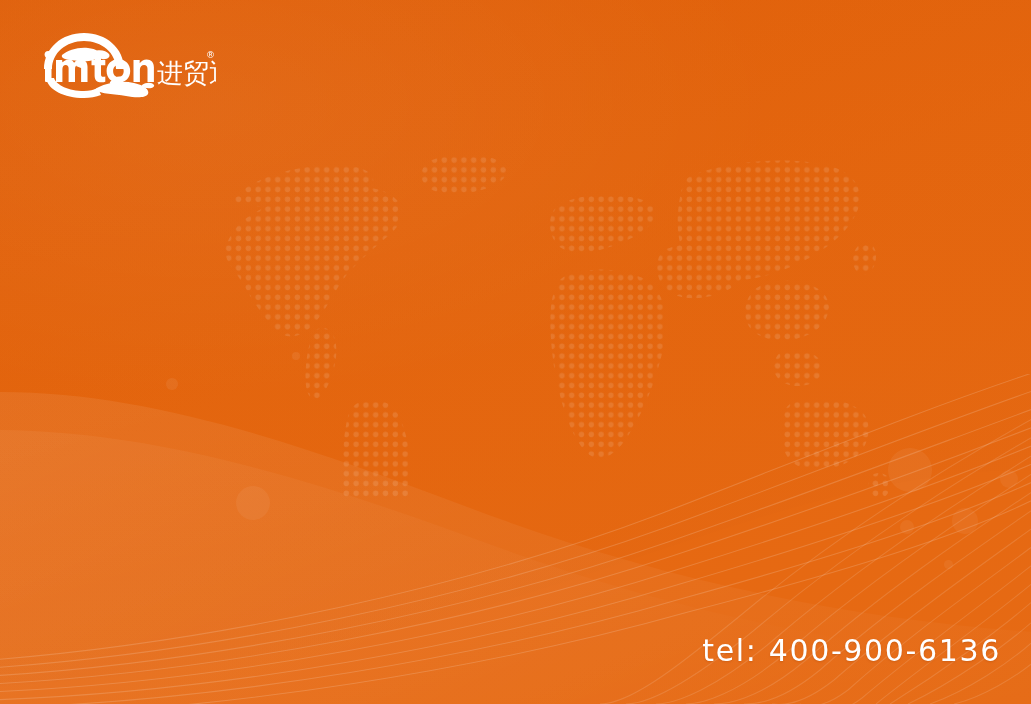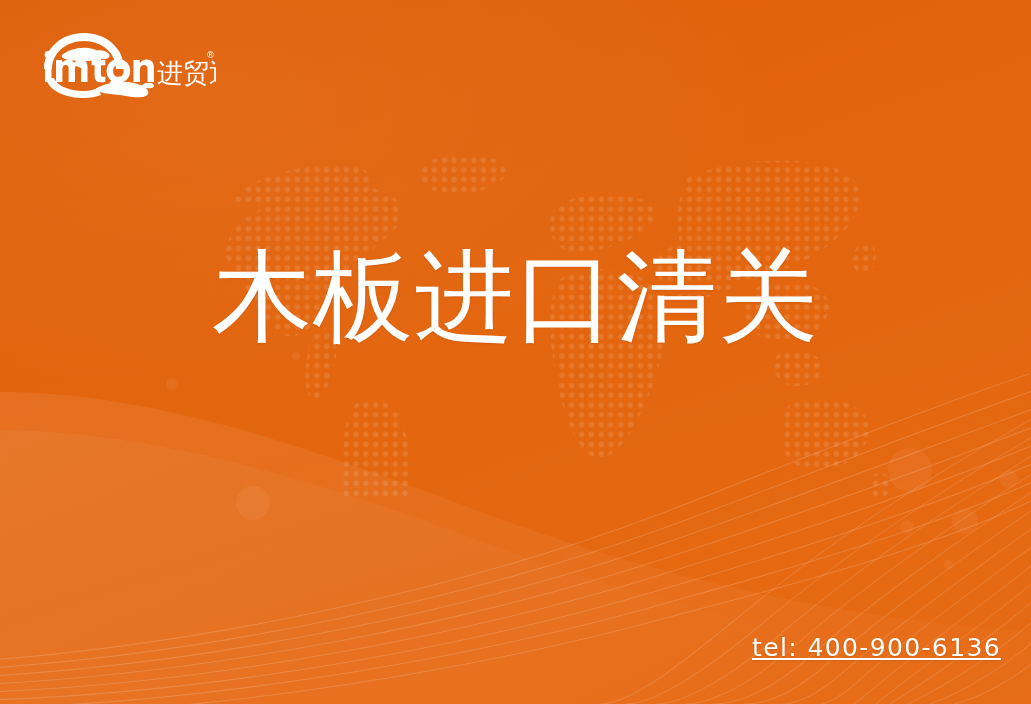--- a/index.html
+++ b/index.html
@@ -39,26 +39,25 @@
     font-weight:400;
     font-size:100px;
     text-shadow:0 1px 2px rgba(140,55,5,0.18);
     font-family:"DejaVu Sans","Liberation Sans",sans-serif;
   }
   #headline .hl{display:block;white-space:nowrap;}
   
   #tel{
     position:absolute;right:30px;top:633px;
     color:#ffffff;
-    font-size:25px;
+    font-size:30px;
     letter-spacing:0.055em;
     font-family:"DejaVu Sans","Liberation Sans",sans-serif;
     text-shadow:0 1px 2px rgba(140,55,5,0.25);
     white-space:nowrap;
-    text-decoration:underline;
   }
 </style>
 </head>
 <body>
 
 <div id="banner">
 
   <div class="bg-wash"></div>
 
   <svg style="position:absolute;left:0;top:0;width:1031px;height:704px;" viewBox="0 0 1031 704">
@@ -214,18 +213,17 @@
         <path d="M97.5 32 h6.2 v3.2 c1.7-2.5 4-3.8 6.9-3.8 4.6 0 7.3 2.9 7.3 7.9 V54 h-6.4 V40.8 c0-2.5-1.2-3.9-3.4-3.9 -2.4 0-4.2 1.8-4.2 4.7 V54 h-6.4 Z"></path>
       </g>
 
       <text x="121" y="54" font-family="'DejaVu Sans','Liberation Sans',sans-serif" font-size="26" fill="#ffffff">进贸通</text>
 
       <text x="170" y="30" font-family="'DejaVu Sans','Liberation Sans',sans-serif" font-size="9" fill="#ffffff">®</text>
     </svg>
   </div>
 
   <div id="headline">
-    <span class="hl">木板进口清关</span>
   </div>
 
   <div id="tel">tel: 400-900-6136</div>
 
 </div>
 
 </body></html>

